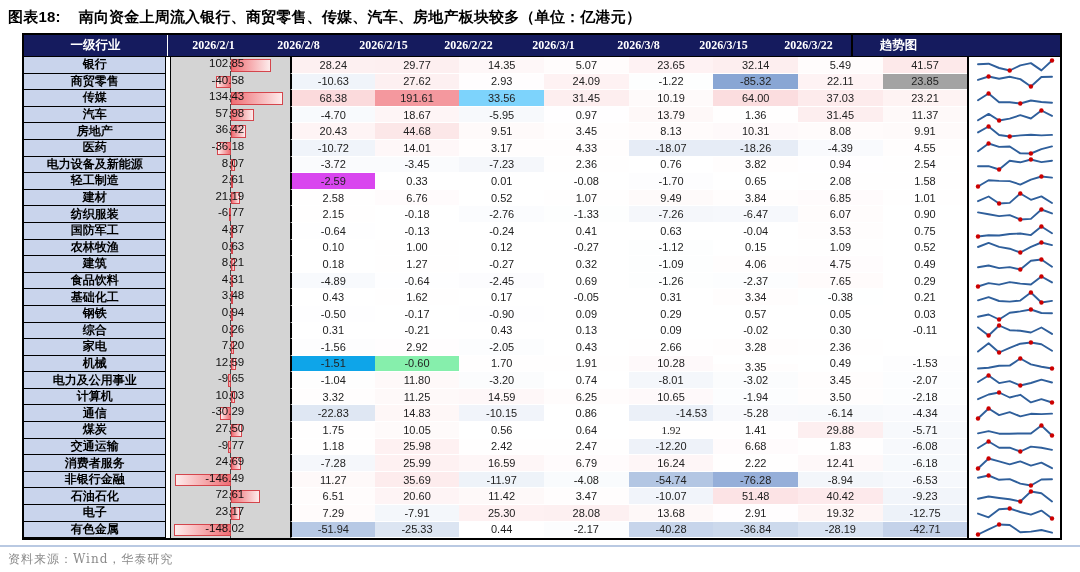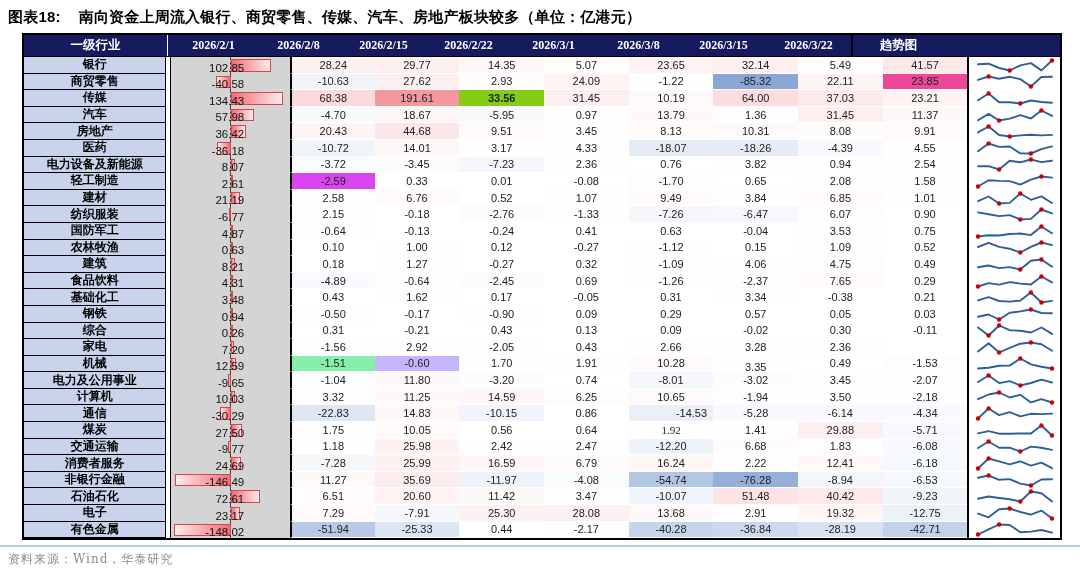--- a/index.html
+++ b/index.html
@@ -42,21 +42,21 @@
   .c-gap { width:4px; background:#fff; border-bottom:1px solid #fff; }
   .c-netflow {
     width:120px; background:#d4d4d4; border-left:1px solid #000;
     position:relative; overflow:hidden;
   }
   .nf-axis { position:absolute; left:59px; top:0; bottom:0; width:0; border-left:1px dashed #444; z-index:1; }
   .nf-bar { position:absolute; top:2px; bottom:2px; z-index:2; border:1px solid #d4454c; }
   .nf-bar.pos { left:60px; background:linear-gradient(to right,#ef6e74,#fdecec); }
   .nf-bar.neg { background:linear-gradient(to left,#ef6e74,#fdecec); }
   .nf-num {
-    position:absolute; inset:0; z-index:3; display:flex; align-items:flex-end;
+    position:absolute; inset:0; z-index:3; display:flex; align-items:flex-start;
     font-size:11.5px; color:#111;
   }
   .nf-int { flex:0 0 60px; text-align:right; }
   .nf-frac { flex:1; text-align:left; }
   .c-week {
     width:85px; border-bottom:1px solid #fff;
     display:flex; align-items:center; justify-content:center;
     font-size:11px; color:#222;
   }
   .c-week.first { border-left:2px solid #000; }
@@ -131,21 +131,21 @@
             <span class="nf-frac">58</span>
           </div>
         </div>
         <div class="c-week first" style="background: rgb(240, 244, 250);">-10.63</div>
         <div class="c-week" style="background: rgb(253, 240, 241);">27.62</div>
         <div class="c-week" style="background: rgb(255, 253, 254);">2.93</div>
         <div class="c-week" style="background: rgb(254, 242, 243);">24.09</div>
         <div class="c-week" style="background: rgb(253, 254, 254);">-1.22</div>
         <div class="c-week" style="background: rgb(137, 166, 212);">-85.32</div>
         <div class="c-week" style="background: rgb(254, 243, 244);">22.11</div>
-        <div class="c-week" style="background: #ec4899;">23.85</div>
+        <div class="c-week" style="background: #a3a3a3;">23.85</div>
         <div class="c-spark">
           <svg width="84" height="15" viewBox="0 0 84 15">
             <polyline points="5.0,5.9 15.6,2.5 26.1,4.7 36.7,2.8 47.3,5.1 57.9,12.5 68.4,3.0 79.0,2.8" fill="none" stroke="#2f5f9b" stroke-width="1.9" stroke-linejoin="round" stroke-linecap="round"></polyline>
             <circle cx="15.6" cy="2.5" r="2.2" fill="#cc0000"></circle>
             <circle cx="57.9" cy="12.5" r="2.2" fill="#cc0000"></circle>
           </svg>
         </div>
       </div>
       <div class="drow">
         <div class="c-industry">传媒</div>
@@ -153,21 +153,21 @@
         <div class="c-netflow">
           <div class="nf-axis"></div>
           <div class="nf-bar pos" style="width: 52px;"></div>
           <div class="nf-num">
             <span class="nf-int">134.</span>
             <span class="nf-frac">43</span>
           </div>
         </div>
         <div class="c-week first" style="background: rgb(251, 218, 220);">68.38</div>
         <div class="c-week" style="background: rgb(244, 152, 158);">191.61</div>
-        <div class="c-week" style="background: #84cc16; font-weight: bold;">33.56</div>
+        <div class="c-week" style="background: #7dd3fc;">33.56</div>
         <div class="c-week" style="background: rgb(253, 238, 239);">31.45</div>
         <div class="c-week" style="background: rgb(254, 250, 250);">10.19</div>
         <div class="c-week" style="background: rgb(251, 221, 223);">64.00</div>
         <div class="c-week" style="background: rgb(253, 235, 236);">37.03</div>
         <div class="c-week" style="background: rgb(254, 243, 243);">23.21</div>
         <div class="c-spark">
           <svg width="84" height="15" viewBox="0 0 84 15">
             <polyline points="5.0,9.3 15.6,2.5 26.1,11.2 36.7,11.3 47.3,12.5 57.9,9.5 68.4,11.0 79.0,11.8" fill="none" stroke="#2f5f9b" stroke-width="1.9" stroke-linejoin="round" stroke-linecap="round"></polyline>
             <circle cx="15.6" cy="2.5" r="2.2" fill="#cc0000"></circle>
             <circle cx="47.3" cy="12.5" r="2.2" fill="#cc0000"></circle>
@@ -583,22 +583,22 @@
         <div class="c-industry">机械</div>
         <div class="c-gap"></div>
         <div class="c-netflow">
           <div class="nf-axis"></div>
           <div class="nf-bar pos" style="width: 4.9px;"></div>
           <div class="nf-num">
             <span class="nf-int">12.</span>
             <span class="nf-frac">59</span>
           </div>
         </div>
-        <div class="c-week first" style="background: #86efac; text-align: center;">-1.51</div>
-        <div class="c-week" style="background: #c4b5fd;">-0.60</div>
+        <div class="c-week first" style="background: #0ea5e9; text-align: center;">-1.51</div>
+        <div class="c-week" style="background: #86efac;">-0.60</div>
         <div class="c-week" style="background: rgb(255, 254, 254);">1.70</div>
         <div class="c-week" style="background: rgb(255, 254, 254);">1.91</div>
         <div class="c-week" style="background: rgb(254, 249, 250);">10.28</div>
         <div class="c-week" style="background: rgb(255, 253, 253); margin-top: 8px;">3.35</div>
         <div class="c-week" style="background: rgb(255, 255, 255);">0.49</div>
         <div class="c-week" style="background: rgb(253, 253, 254);">-1.53</div>
         <div class="c-spark">
           <svg width="84" height="15" viewBox="0 0 84 15">
             <polyline points="5.0,12.5 15.6,11.7 26.1,9.8 36.7,9.6 47.3,2.5 57.9,8.4 68.4,10.8 79.0,12.5" fill="none" stroke="#2f5f9b" stroke-width="1.9" stroke-linejoin="round" stroke-linecap="round"></polyline>
             <circle cx="47.3" cy="2.5" r="2.2" fill="#cc0000"></circle>

